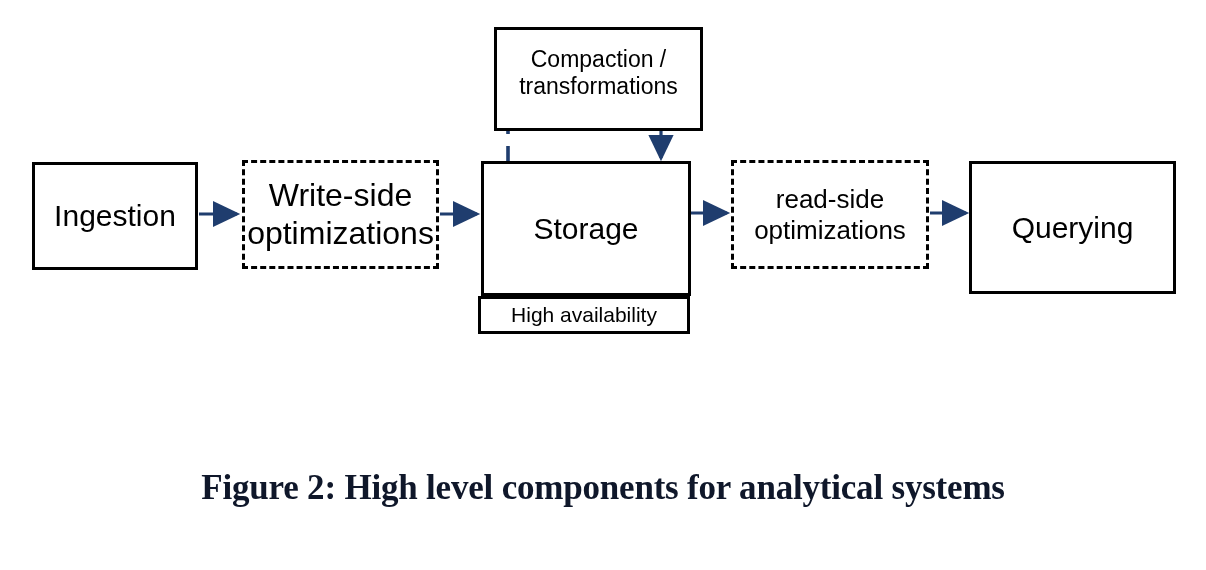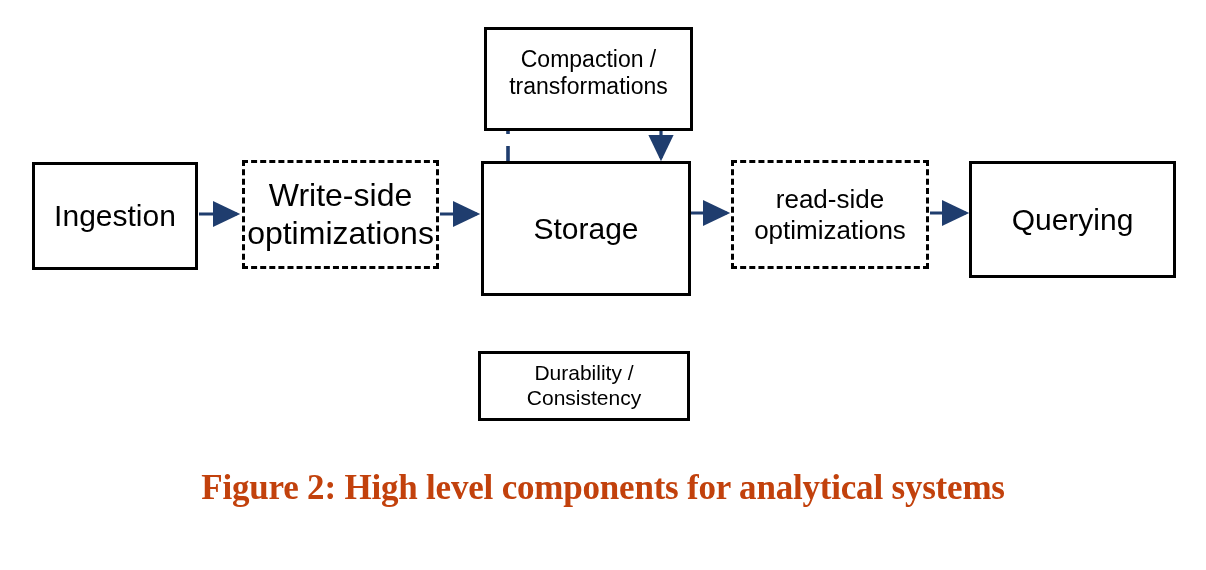--- a/index.html
+++ b/index.html
@@ -60,26 +60,26 @@
   #node-storage {
     left: 481px; top: 161px; width: 210px; height: 135px;
     font-size: 30px;
   }
   #node-read-side {
     left: 731px; top: 160px; width: 198px; height: 109px;
     font-size: 26px;
     align-items: center;
   }
   #node-querying {
-    left: 969px; top: 161px; width: 207px; height: 117px;
+    left: 969px; top: 161px; width: 207px; height: 133px;
     font-size: 30px;
     align-items: center;
   }
   #node-compaction {
-    left: 484px; top: 27px; width: 209px; height: 104px;
+    left: 494px; top: 27px; width: 209px; height: 104px;
     font-size: 23px;
     align-items: flex-start;
     padding-top: 16px;
   }
   #node-high-availability {
     left: 478px; top: 296px; width: 212px; height: 38px;
     font-size: 21px;
   }
   #node-durability {
     left: 478px; top: 351px; width: 212px; height: 70px;
@@ -88,21 +88,21 @@
   #figure-caption {
     position: absolute;
     left: 0;
     top: 468px;
     width: 1206px;
     text-align: center;
     font-family: "Liberation Serif", serif;
     font-weight: bold;
     font-size: 35px;
     letter-spacing: -0.2px;
-    color: #c2410c;
+    color: #0f172a;
     white-space: nowrap;
   }
 </style>
 </head>
 <body>
 
 <div id="figure-root">
 
   <svg id="diagram-svg" viewBox="0 0 1206 570">
     <defs>
@@ -149,21 +149,20 @@
 
   <div class="node-box dashed" id="node-read-side">
     <span class="node-label">read-side
 optimizations</span>
   </div>
 
   <div class="node-box solid" id="node-querying">
     <span class="node-label">Querying</span>
   </div>
 
+  <div class="node-box solid" id="node-high-availability">
+    <span class="node-label">High availability</span>
+  </div>
 
-  <div class="node-box solid" id="node-durability">
-    <span class="node-label">Durability /
-Consistency</span>
-  </div>
 
   <div id="figure-caption">Figure 2: High level components for analytical systems</div>
 
 </div>
 
 </body></html>

